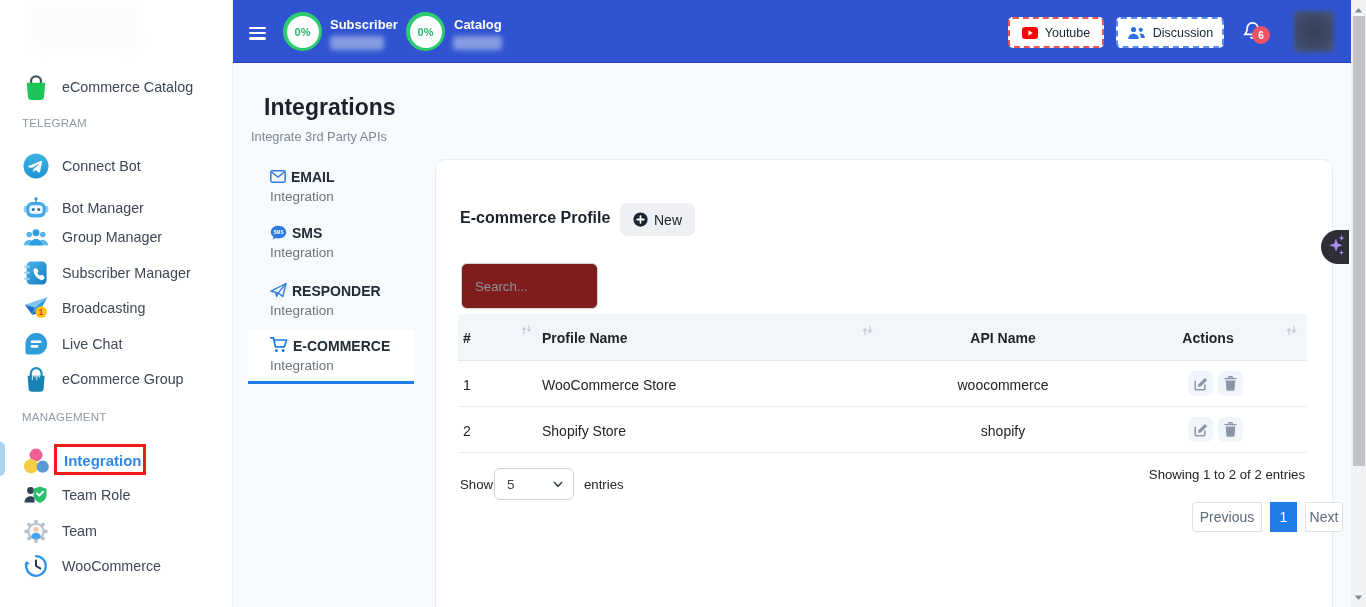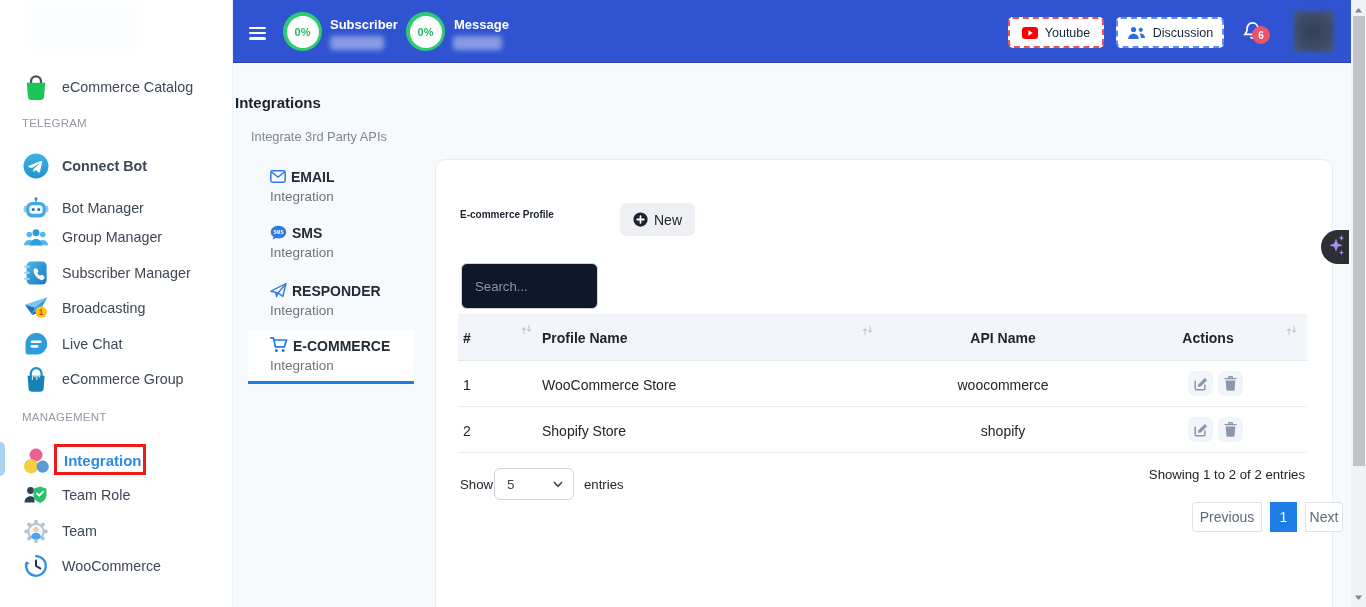--- a/index.html
+++ b/index.html
@@ -24,35 +24,35 @@
 
 
 #sidebar { position:absolute; left:0; top:0; width:233px; height:607px; background:#fff; border-right:1px solid #edf1f5; }
 #logo-ghost { position:absolute; left:29px; top:0; width:112px; height:52px; background:#f6fafd; border-radius:0 0 12px 12px; filter:blur(3px); opacity:0.4; }
 .mi { position:absolute; left:0; width:233px; height:32px; }
 .mi .ic { position:absolute; left:23px; top:50%; transform:translateY(-50%); width:26px; height:26px; display:flex; align-items:center; justify-content:center; }
 .mi .tx { position:absolute; left:62px; top:50%; transform:translateY(-50%); font-size:14.3px; color:#3d4755; white-space:nowrap; }
 .sec { position:absolute; left:22px; font-size:11.5px; color:#929aa6; letter-spacing:0.2px; }
 #redbox { position:absolute; left:54px; top:444px; width:92px; height:31px; border:3.5px solid #ee1b1b; }
 #act-pill { position:absolute; left:-3px; top:442px; width:8px; height:34px; background:#a9d3f1; border-radius:0 5px 5px 0; }
-#h-title { position:absolute; left:235px; top:94px; font-size:15px; font-weight:600; color:#1b222c; }
+#h-title { position:absolute; left:264px; top:94px; font-size:23px; font-weight:600; color:#1b222c; }
 #h-sub { position:absolute; left:251px; top:129px; font-size:12.8px; color:#7d8794; }
 
 
 .sn-item { position:absolute; left:270px; width:144px; }
 .sn-title { font-size:14px; font-weight:bold; color:#222b36; white-space:nowrap; }
 .sn-sub { font-size:13.5px; color:#6c757d; }
 #sn-active { position:absolute; left:248px; top:330px; width:166px; height:52px; background:#fff; }
 #sn-underline { position:absolute; left:248px; top:381px; width:166px; height:3px; background:#1d7ce5; }
 
 
 #card { position:absolute; left:435px; top:159px; width:898px; height:470px; background:#fff; border:1px solid #e9edf2; border-radius:10px; }
-#card-title { position:absolute; left:460px; top:209px; font-size:10px; font-weight:bold; color:#1b222c; }
+#card-title { position:absolute; left:460px; top:209px; font-size:16px; font-weight:bold; color:#1b222c; }
 #btn-new { position:absolute; left:620px; top:203px; width:75px; height:33px; background:#eef0f3; border-radius:7px; display:flex; align-items:center; justify-content:center; font-size:14px; color:#212529; }
-#search { position:absolute; left:461px; top:263px; width:137px; height:46px; background:#0f172a; border:1px solid #ced4da; border-radius:6px; display:flex; align-items:center; padding-left:13px; font-size:13.2px; color:#8d959e; }
+#search { position:absolute; left:461px; top:263px; width:137px; height:46px; background:#7f1d1d; border:1px solid #ced4da; border-radius:6px; display:flex; align-items:center; padding-left:13px; font-size:13.2px; color:#8d959e; }
 
 
 #thead { position:absolute; left:458px; top:314px; width:849px; height:47px; background:#f2f6fa; border-bottom:1px solid #e5eaf1; }
 .th { position:absolute; font-size:14px; font-weight:bold; color:#212529; top:330px; }
 .td { position:absolute; font-size:14px; color:#212529; }
 .rowline { position:absolute; left:458px; width:849px; height:1px; background:#e9edf3; }
 .act-btn { position:absolute; width:25px; height:25px; background:#f1f4f8; border-radius:7px; display:flex; align-items:center; justify-content:center; }
 
 
 #show-lbl { position:absolute; left:460px; top:477px; font-size:13.2px; color:#212529; }
@@ -82,21 +82,21 @@
       <div></div>
     </div>
   <div class="ring" style="left:283px;">
       <div class="inner">0%</div>
     </div>
   <div class="tb-label" style="left:330px;">Subscriber</div>
   <div class="tb-blur" style="left:330px; top:36px; width:54px;"></div>
   <div class="ring" style="left:406px;">
       <div class="inner">0%</div>
     </div>
-  <div class="tb-label" style="left:454px;">Message</div>
+  <div class="tb-label" style="left:454px;">Catalog</div>
   <div class="tb-blur" style="left:453px; top:36px; width:49px;"></div>
 
   <div class="tb-btn" id="btn-youtube"><svg width="16" height="12" viewBox="0 0 16 12" style="margin-right:7px;">
         <rect width="16" height="12" rx="3" fill="#ff0000"></rect>
         <path d="M6.4 3.2 L10.8 6 L6.4 8.8 Z" fill="#fff"></path>
       </svg>Youtube</div>
   <div class="tb-btn" id="btn-discussion"><svg width="19" height="14" viewBox="0 0 19 14" style="margin-right:7px;">
         <circle cx="6.5" cy="3.5" r="2.6" fill="#2f6fe4"></circle>
         <path d="M1.2 13c0-3.1 2.3-5.2 5.3-5.2s5.3 2.1 5.3 5.2z" fill="#2f6fe4"></path>
         <circle cx="13.8" cy="3.8" r="2.1" fill="#2f6fe4"></circle>
@@ -120,21 +120,21 @@
             <path d="M8 10.5V7.4a5 5 0 0 1 10 0v3.1" fill="none" stroke="#46545f" stroke-width="2.3" stroke-linecap="round"></path>
             <circle cx="8" cy="10.2" r="1.3" fill="#46545f"></circle>
             <circle cx="18" cy="10.2" r="1.3" fill="#46545f"></circle>
             <path d="M3.8 8.8h18.4l-1.1 13.6a3.8 3.8 0 0 1-3.8 3.5H8.7a3.8 3.8 0 0 1-3.8-3.5z" fill="#1dc457"></path>
           </svg>
         </div>
       <div class="tx">eCommerce Catalog</div>
     </div>
     <div class="sec" style="top:117px;">TELEGRAM</div>
 
-    <div class="mi" style="top:150px;font-weight:bold;">
+    <div class="mi" style="top:150px;">
       <div class="ic">
           <svg width="26" height="26" viewBox="0 0 26 26">
             <defs>
               <linearGradient id="tg1" x1="0" y1="0" x2="0" y2="1">
                 <stop offset="0" stop-color="#41b3e4"></stop>
                 <stop offset="1" stop-color="#1d93d2"></stop>
               </linearGradient>
             </defs>
             <circle cx="13" cy="13" r="12.5" fill="url(#tg1)"></circle>
             <path d="M5.8 12.8l12.3-4.8c.7-.3 1.2.1 1 1l-2.1 9.9c-.2.7-.6.9-1.2.5l-3.2-2.4-1.5 1.5c-.2.2-.4.3-.8.3l.3-2.7 6.1-5.5c.3-.2-.1-.4-.4-.2l-7.5 4.7-3-.9c-.7-.2-.7-.8 0-1.4z" fill="#fff"></path>

